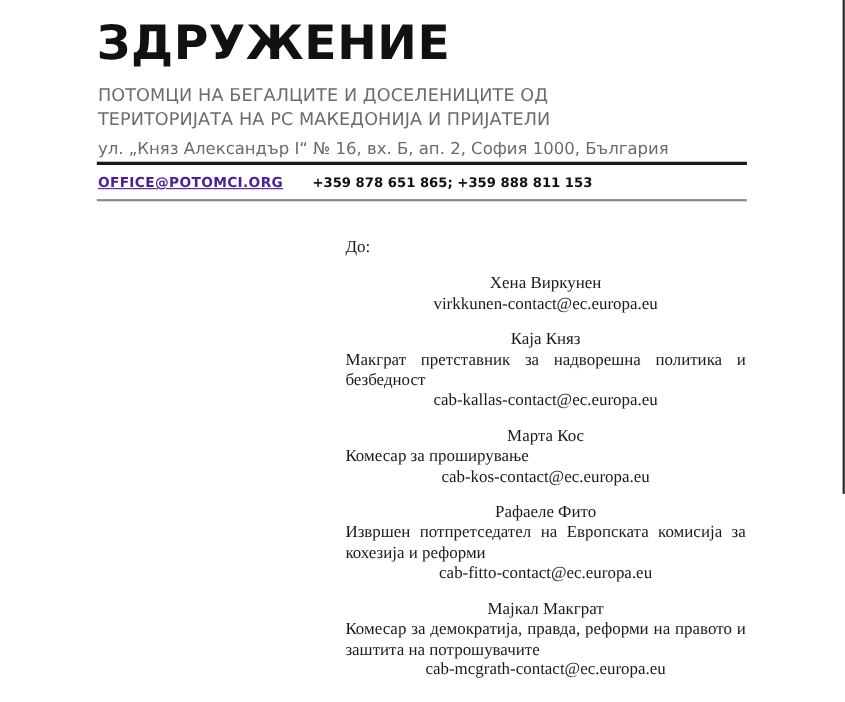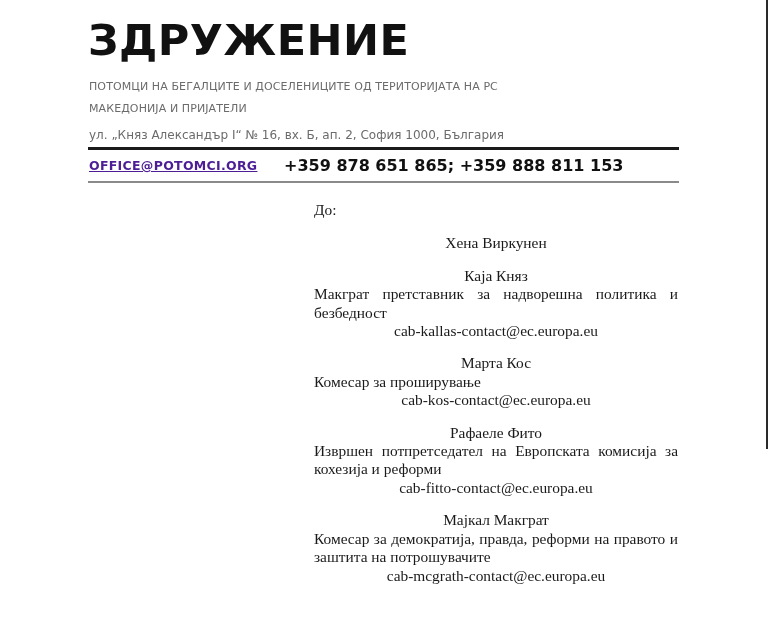--- a/index.html
+++ b/index.html
@@ -32,31 +32,31 @@
       line-height: 52px;
       color: #111111;
       margin: 0;
     }
     .org-subtitle {
       position: absolute;
       left: 89px;
       top: 76px;
       width: 460px;
       font-family: "DejaVu Sans", sans-serif;
-      font-size: 11px;
+      font-size: 16px;
       line-height: 22px;
       color: #6b6b6b;
       letter-spacing: 0.1px;
     }
     .org-address {
       position: absolute;
       left: 89px;
       top: 126px;
       font-family: "DejaVu Sans", sans-serif;
-      font-size: 12px;
+      font-size: 15px;
       line-height: 18px;
       color: #6b6b6b;
     }
     .rule-thick {
       position: absolute;
       left: 88px;
       top: 147px;
       width: 591px;
       height: 3px;
       background: #1a1a1a;
@@ -80,21 +80,21 @@
       font-size: 12.5px;
       letter-spacing: 0.3px;
       white-space: nowrap;
     }
     .contact-phones {
       position: absolute;
       left: 195px;
       top: 0;
       color: #111111;
       font-weight: bold;
-      font-size: 16px;
+      font-size: 12px;
       white-space: nowrap;
     }
     .rule-thin {
       position: absolute;
       left: 88px;
       top: 181px;
       width: 591px;
       height: 2px;
       background: #8a8a8a;
     }
@@ -102,21 +102,21 @@
       position: absolute;
       left: 314px;
       top: 201px;
       width: 364px;
       font-family: "Liberation Serif", serif;
       font-size: 15.4px;
       line-height: 18.4px;
       color: #1a1a1a;
     }
     .to-label {
-      margin: 0 0 15px 0;
+      margin: 15px 0 15px 0;
     }
     .recipient {
       margin: 0 0 14px 0;
     }
     .recipient .name,
     .recipient .email {
       display: block;
       white-space: nowrap;
       text-align: center;
     }
@@ -143,20 +143,21 @@
     <span class="contact-phones">+359 878 651 865; +359 888 811 153</span>
   </div>
 
   <div class="rule-thin"></div>
 
   <div class="recipients">
     <div class="to-label">До:</div>
 
     <div class="recipient">
       <span class="name">Хена Виркунен</span>
+      <span class="email">virkkunen-contact@ec.europa.eu</span>
     </div>
 
     <div class="recipient">
       <span class="name">Каја Княз</span>
       <span class="role">Макграт претставник за надворешна политика и безбедност</span>
       <span class="email">cab-kallas-contact@ec.europa.eu</span>
     </div>
 
     <div class="recipient">
       <span class="name">Марта Кос</span>

